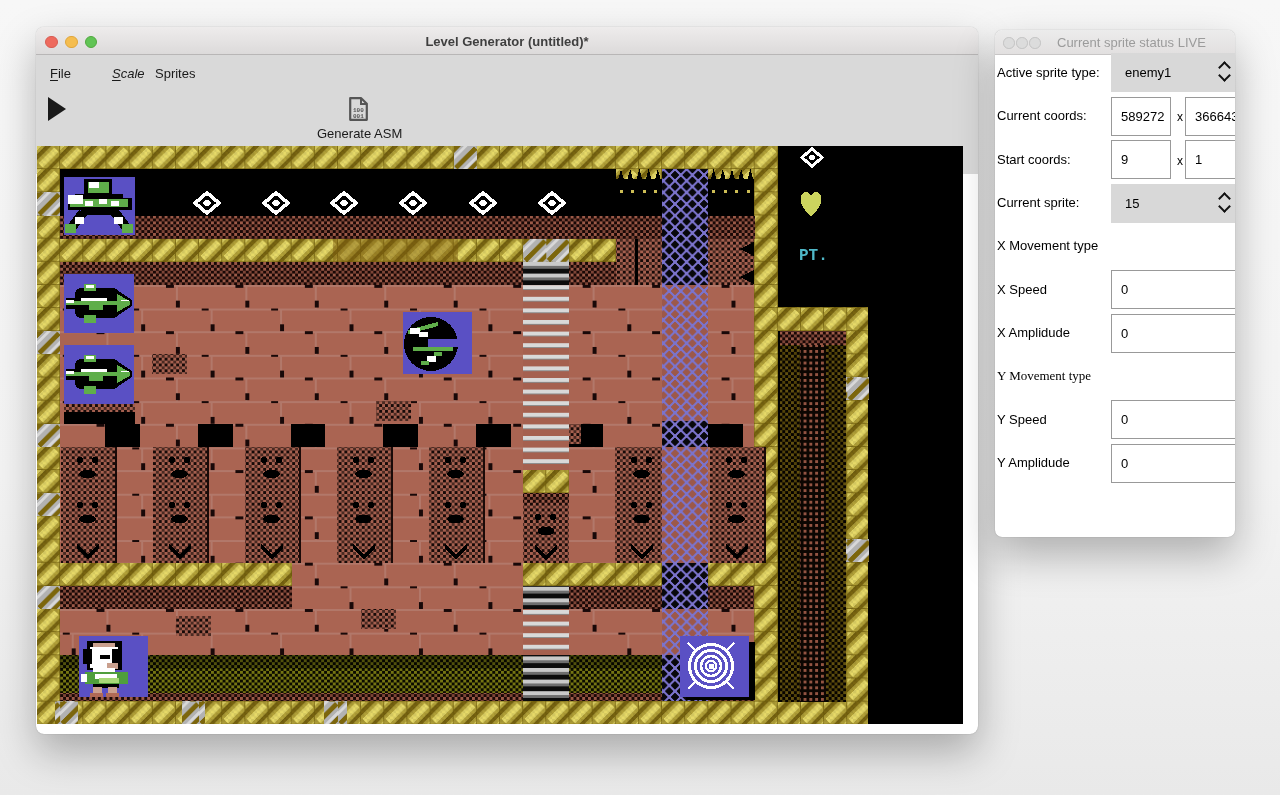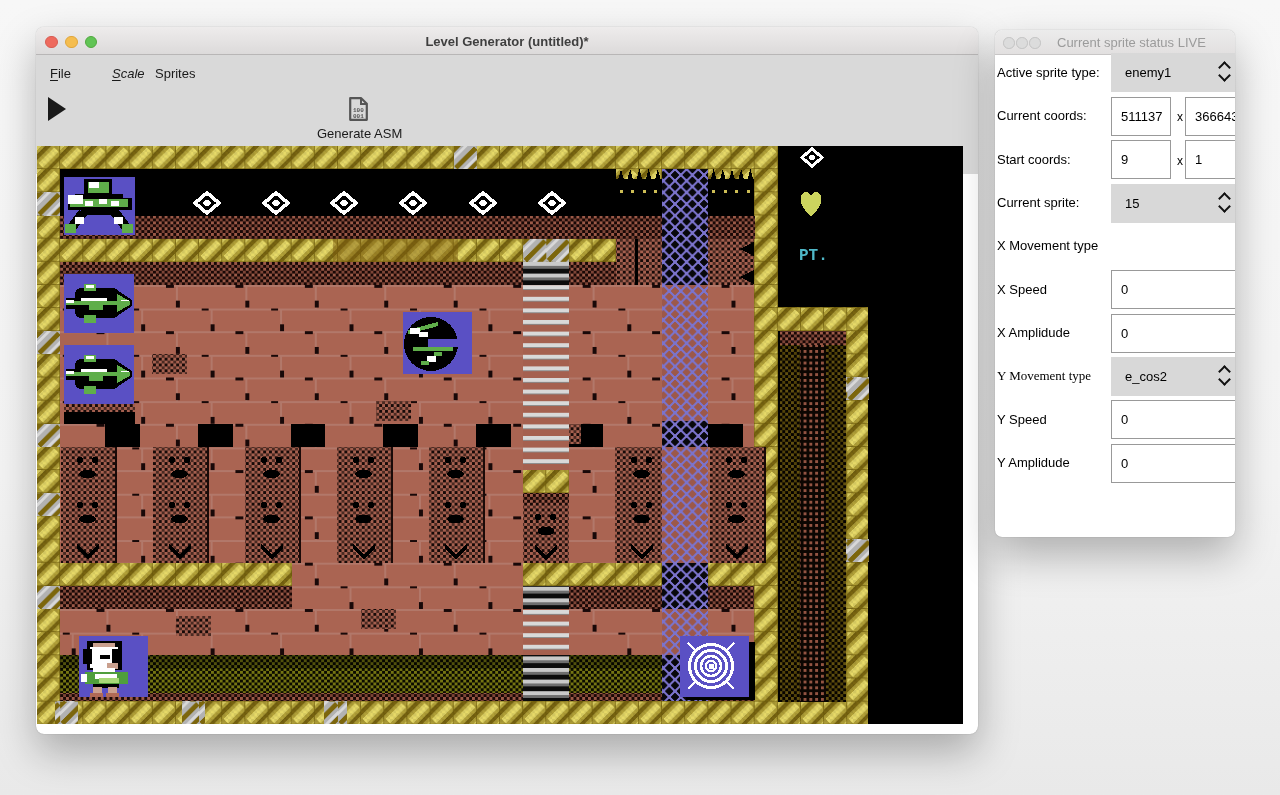--- a/index.html
+++ b/index.html
@@ -426,33 +426,32 @@
 
 <div class="win" id="panel">
  <div class="tbar"></div>
  <div class="pdot" style="left:8px;"></div>
  <div class="pdot" style="left:21px;"></div>
  <div class="pdot" style="left:34px;"></div>
  <div class="ptitle">Current sprite status LIVE</div>
 <div class="flabel" style="top:35px;">Active sprite type:</div>
 <div class="fdrop" style="left:116px; top:23.4px; width:132px; height:39px;">enemy1<span class="chev" style="right:14px;"></span></div>
 <div class="flabel" style="top:78px;">Current coords:</div>
-<div class="finput" style="left:116px; top:66.8px; width:60px; height:39px;">511137</div>
+<div class="finput" style="left:116px; top:66.8px; width:60px; height:39px;">589272</div>
 <div class="fx" style="left:182px; top:80px;">x</div>
 <div class="finput" style="left:190px; top:66.8px; width:62px; height:39px;">366643</div>
 <div class="flabel" style="top:122px;">Start coords:</div>
 <div class="finput" style="left:116px; top:110.1px; width:60px; height:39px;">9</div>
 <div class="fx" style="left:182px; top:124px;">x</div>
 <div class="finput" style="left:190px; top:110.1px; width:62px; height:39px;">1</div>
 <div class="flabel" style="top:165px;">Current sprite:</div>
 <div class="fdrop" style="left:116px; top:153.5px; width:132px; height:39px;">15<span class="chev" style="right:14px;"></span></div>
 <div class="flabel" style="top:208px;">X Movement type</div>
 <div class="flabel" style="top:252px;">X Speed</div>
 <div class="finput" style="left:116px; top:240.2px; width:132px; height:39px;">0</div>
 <div class="flabel" style="top:295px;">X Amplidude</div>
 <div class="finput" style="left:116px; top:283.5px; width:132px; height:39px;">0</div>
 <div class="flabel" style="top:338px;font-family:Liberation Serif, serif;">Y Movement type</div>
-<div class="fdrop" style="left:116px; top:326.8px; width:132px; height:39px;">e_cos2<span class="chev" style="right:14px;"></span></div>
 <div class="flabel" style="top:382px;">Y Speed</div>
 <div class="finput" style="left:116px; top:370.2px; width:132px; height:39px;">0</div>
 <div class="flabel" style="top:425px;">Y Amplidude</div>
 <div class="finput" style="left:116px; top:413.6px; width:132px; height:39px;">0</div>
 </div>
 
 </body></html>

